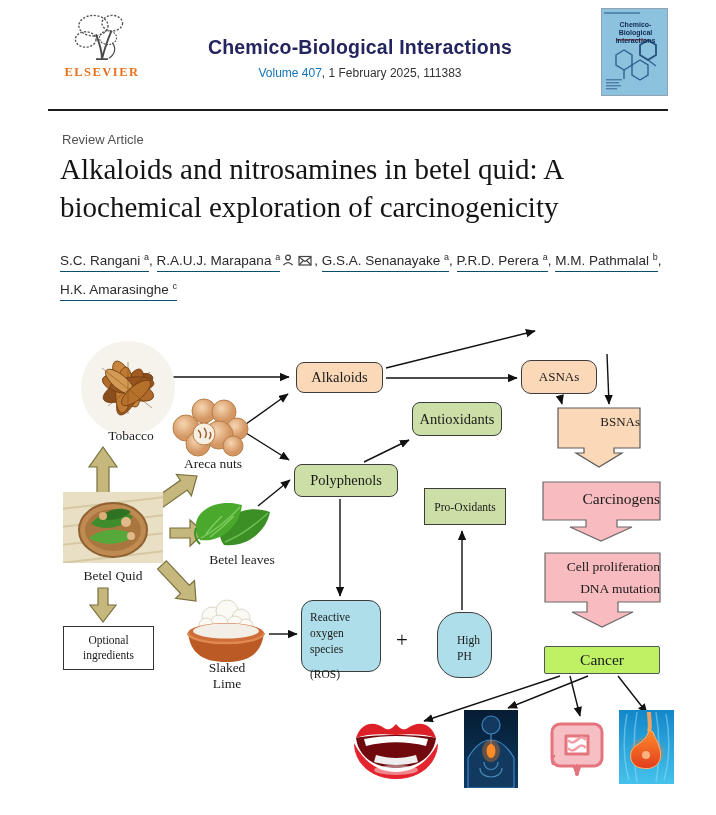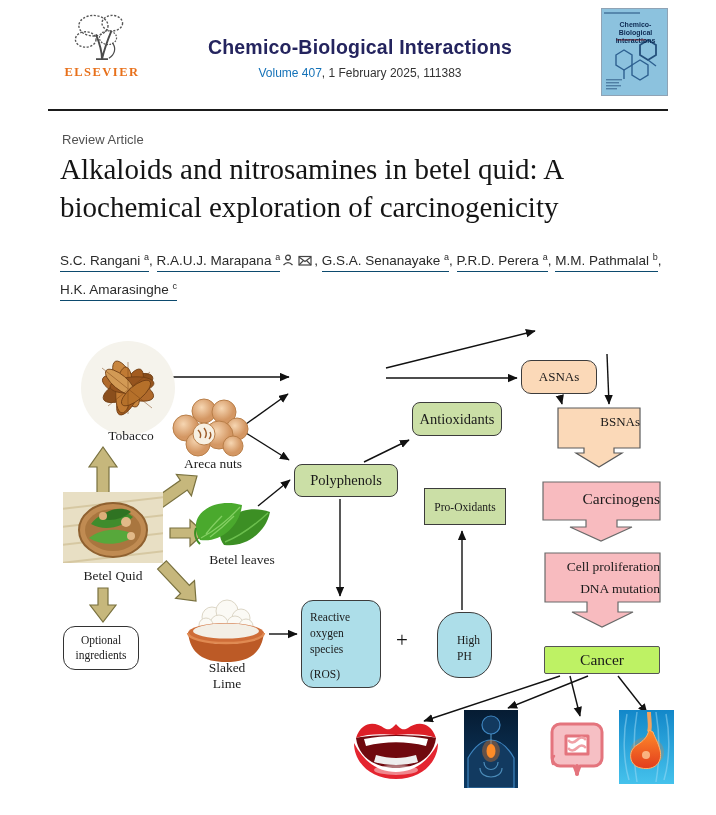--- a/index.html
+++ b/index.html
@@ -283,35 +283,36 @@
       <circle cx="27" cy="45" r="4" fill="#ffd9a8" opacity=".7"></circle>
     </svg>
   </div>
 
   <div class="dlabel" style="left:93px;  top:428px; width:76px;">Tobacco</div>
   <div class="dlabel" style="left:175px; top:456px; width:76px;">Areca nuts</div>
   <div class="dlabel" style="left:75px;  top:568px; width:76px;">Betel Quid</div>
   <div class="dlabel" style="left:208px; top:552px; width:68px;">Betel leaves</div>
   <div class="dlabel" style="left:193px; top:660px; width:68px;">Slaked Lime</div>
 
+  <div class="node peach" style="left:296px; top:362px; width:87px;  height:31px; border-radius:8px;  font-size:14.5px;">Alkaloids</div>
   <div class="node peach" style="left:521px; top:360px; width:76px;  height:34px; border-radius:10px; font-size:13px;">ASNAs</div>
   <div class="node green" style="left:412px; top:402px; width:90px;  height:34px; border-radius:8px;  font-size:14.5px;">Antioxidants</div>
   <div class="node green" style="left:294px; top:464px; width:104px; height:33px; border-radius:8px;  font-size:14.5px;">Polyphenols</div>
   <div class="node green" style="left:424px; top:488px; width:82px;  height:37px; border-radius:0; font-size:11.5px;">Pro-Oxidants</div>
 
-  <div class="node blue" style="left:301px; top:600px; width:80px; height:88px; border-radius:12px; font-size:11.5px; line-height:16px; align-items:flex-start; justify-content:flex-start; text-align:left; padding:8px; display:block;">
+  <div class="node blue" style="left:301px; top:600px; width:80px; height:72px; border-radius:12px; font-size:11.5px; line-height:16px; align-items:flex-start; justify-content:flex-start; text-align:left; padding:8px; display:block;">
     <div>Reactive oxygen species</div>
     <div style="margin-top:9px;">(ROS)</div>
   </div>
   <div class="plus-sign" style="left:396px; top:628px;">+</div>
   <div class="node blue" style="left:437px; top:612px; width:55px; height:66px; border-radius:22px; font-size:11.5px; line-height:16px; align-items:flex-start; justify-content:flex-start; text-align:left; padding:19px; display:block;">
     <div>High PH</div>
   </div>
 
-  <div class="node" style="left:63px; top:626px; width:76px; height:44px; border-radius:12px; border-color:#333; background:#fff; font-size:11.5px; line-height:15px; padding:4px;">Optional ingredients</div>
+  <div class="node" style="left:63px; top:626px; width:91px; height:44px; border-radius:0; border-color:#333; background:#fff; font-size:11.5px; line-height:15px; padding:4px;">Optional ingredients</div>
 
   <div class="shape-label" style="left:558px; top:414px; width:82px;  font-size:13px;">BSNAs</div>
   <div class="shape-label" style="left:543px; top:490px; width:117px; font-size:15.5px;">Carcinogens</div>
   <div class="shape-label" style="left:545px; top:559px; width:115px; font-size:13.5px;">Cell proliferation</div>
   <div class="shape-label" style="left:545px; top:581px; width:115px; font-size:13.5px;">DNA mutation</div>
 
   <div class="node pinkbox" style="left:544px; top:646px; width:116px; height:28px; border-radius:2px; border-color:#555; font-size:15.5px;">Cancer</div>
 
 </div>
 

